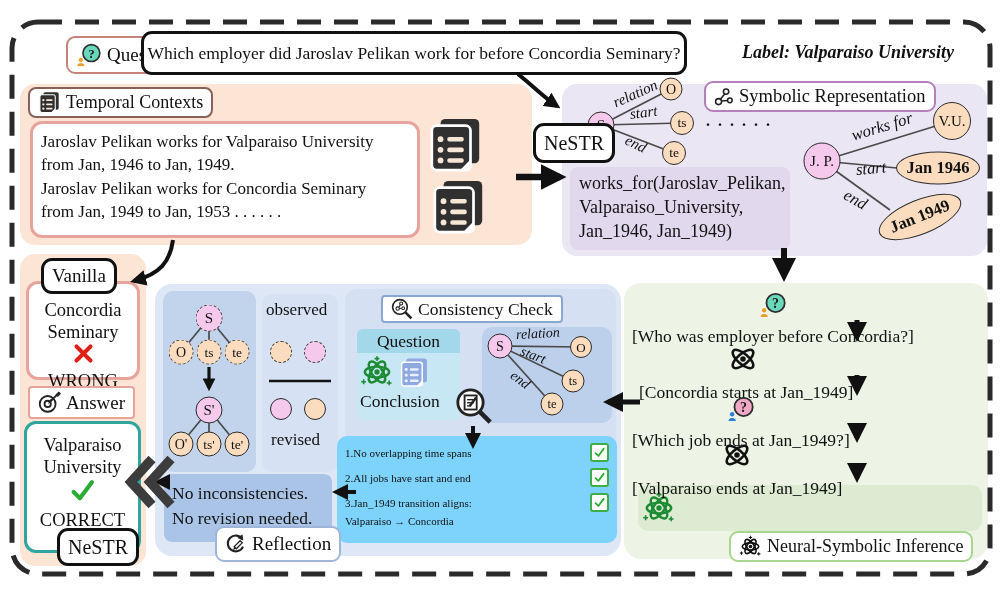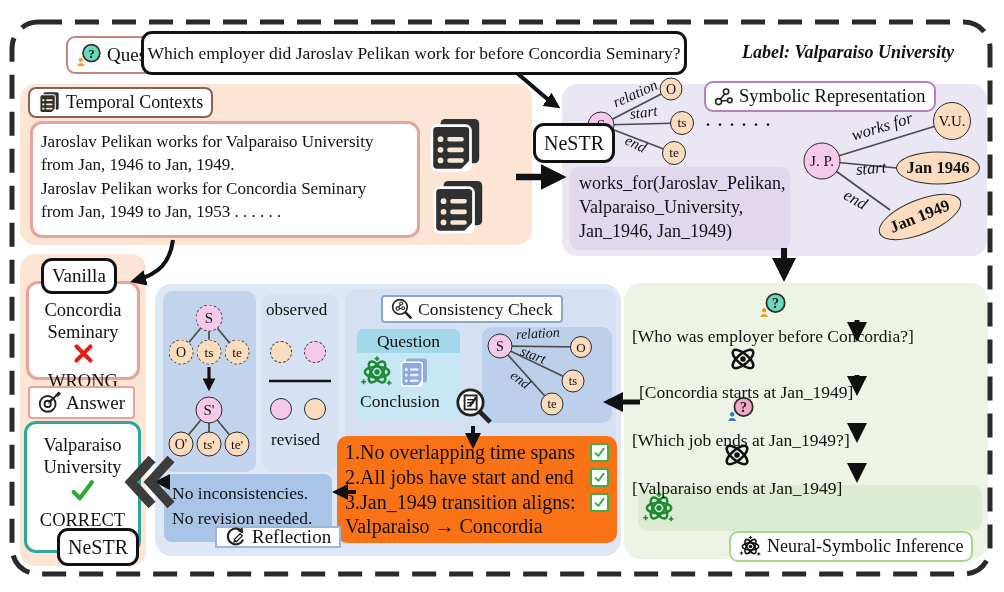--- a/index.html
+++ b/index.html
@@ -156,21 +156,21 @@
           </svg></span>
       <span class="icon"><svg width="31" height="31">
             <use href="#i-doc-blue"></use>
           </svg></span>
     </div>
     <div style="font-size:17.5px;padding-left:3px;">Conclusion</div>
   </div>
 
   <div class="sub" style="left:482px;top:327px;width:130px;height:96px;background:#bccfeb;border-radius:10px;"></div>
 
-  <div class="sub" style="left:337px;top:436px;width:280px;height:107px;background:#f97316;border-radius:10px;padding:4px 8px 0 8px;font-size:20px;">
+  <div class="sub" style="left:337px;top:436px;width:280px;height:107px;background:#7dd3fc;border-radius:10px;padding:4px 8px 0 8px;font-size:11px;">
     <div class="ckrow">
         <span>1.No overlapping time spans</span>
         <span class="ckbox">
           <svg width="11" height="11" style="color:#2fae37">
             <use href="#i-check"></use>
           </svg>
         </span>
       </div>
     <div class="ckrow">
         <span>2.All jobs have start and end</span>
@@ -404,21 +404,21 @@
   <div class="node" style="left:573px;top:381px;width:23px;height:23px;font-size:12.5px;">
       <span>ts</span>
     </div>
   <div class="node" style="left:552px;top:404px;width:23px;height:23px;font-size:12.5px;">
       <span>te</span>
     </div>
   <div class="elabel" style="left:516px;top:327px;font-size:14px;transform:rotate(-3deg);">relation</div>
   <div class="elabel" style="left:521px;top:343px;font-size:14px;transform:rotate(21deg);">start</div>
   <div class="elabel" style="left:512px;top:366px;font-size:14px;transform:rotate(37deg);">end</div>
 
-  <div class="badge" style="left:215px;top:526px;height:22px;border:2px solid #9fb6da;border-radius:0;font-size:19px;">
+  <div class="badge" style="left:215px;top:526px;height:36px;border:2px solid #9fb6da;border-radius:9px;font-size:19px;">
     <span class="icon"><svg width="22" height="22">
           <use href="#i-reflect"></use>
         </svg></span>
     <span>Reflection</span>
   </div>
 
   <div class="box" style="left:26px;top:281px;width:114px;height:99px;border:3px solid #e6a49d;border-radius:12px;padding-top:15px;font-size:18.5px;line-height:1.2;">
     <div>Concordia</div>
     <div>Seminary</div>
     <span class="icon" style="color:#dd2018;"><svg width="21" height="21">

